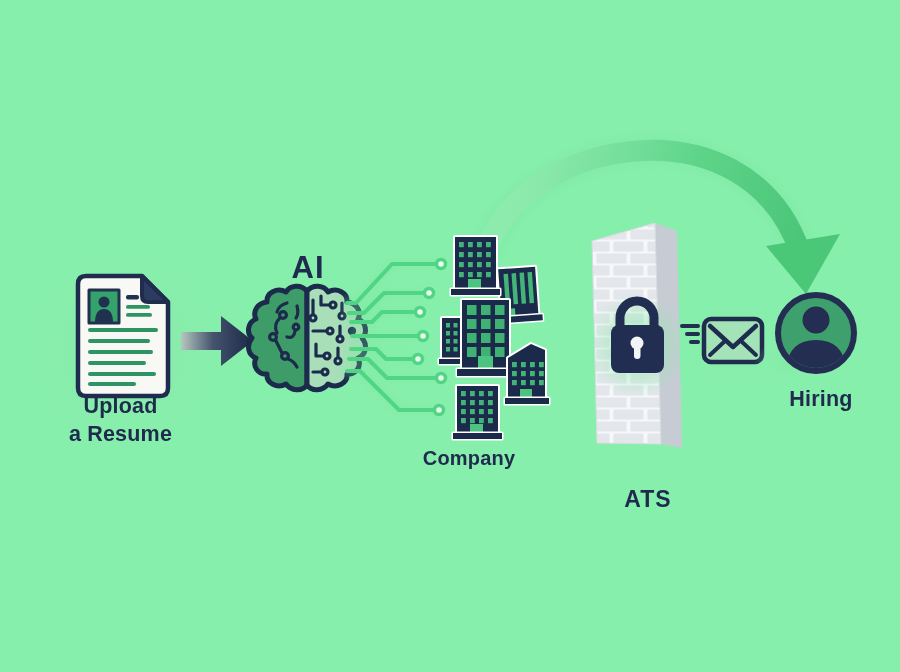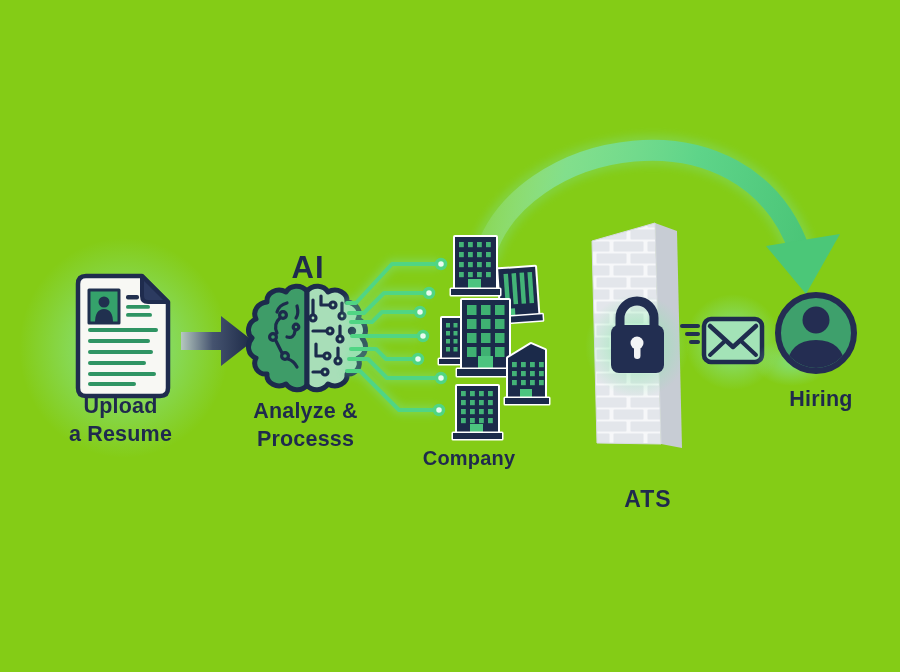--- a/index.html
+++ b/index.html
@@ -1,18 +1,18 @@
 <!DOCTYPE html>
 <html><head>
 <meta charset="utf-8">
 <style>
   html,body{margin:0;padding:0;}
   body{width:900px;height:672px;background:#ffffff;overflow:hidden;
        font-family:"Liberation Sans", sans-serif;}
-  .stage{position:relative;width:900px;height:672px;background:#84cc16;}
+  .stage{position:relative;width:900px;height:672px;background:#86efac;}
   .stage svg{position:absolute;left:0;top:0;}
   .lbl{position:absolute;color:#1f2a4d;font-weight:bold;text-align:center;
        line-height:1.28;letter-spacing:.2px;}
   .lbl .l2{display:block;}
   #lbl-ai{left:276px;top:248px;width:64px;font-size:31px;letter-spacing:1px;}
   #lbl-upload{left:38px;top:393px;width:165px;font-size:21.5px;}
   #lbl-analyze{left:228px;top:398px;width:155px;font-size:21.5px;}
   #lbl-company{left:394px;top:446px;width:150px;font-size:20px;}
   #lbl-ats{left:598px;top:449px;width:100px;font-size:23px;letter-spacing:1px;margin-top:36px;}
   #lbl-hiring{left:746px;top:386px;width:150px;font-size:21.5px;}
@@ -266,24 +266,20 @@
   </g>
 </svg>
 
 <div class="lbl" id="lbl-ai">AI</div>
 
 <div class="lbl" id="lbl-upload">
   <span>Upload</span>
   <span class="l2">a Resume</span>
 </div>
 
-<div class="lbl" id="lbl-analyze">
-  <span>Analyze &amp;</span>
-  <span class="l2">Processs</span>
-</div>
 
 <div class="lbl" id="lbl-company">Company</div>
 
 <div class="lbl" id="lbl-ats">ATS</div>
 
 <div class="lbl" id="lbl-hiring">
   <span>Hiring</span>
 </div>
 
 </div>

